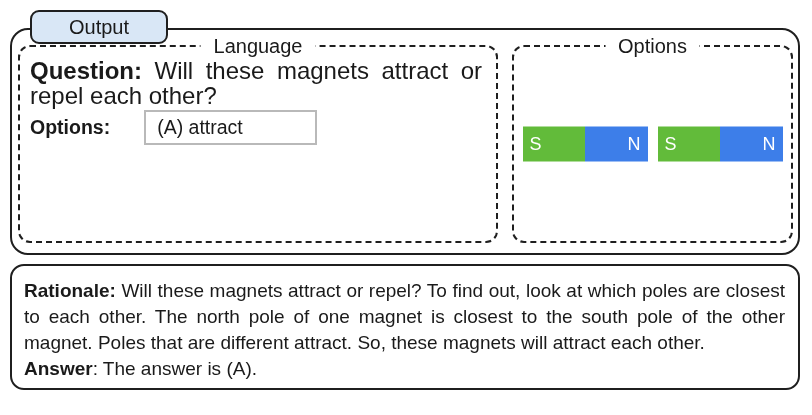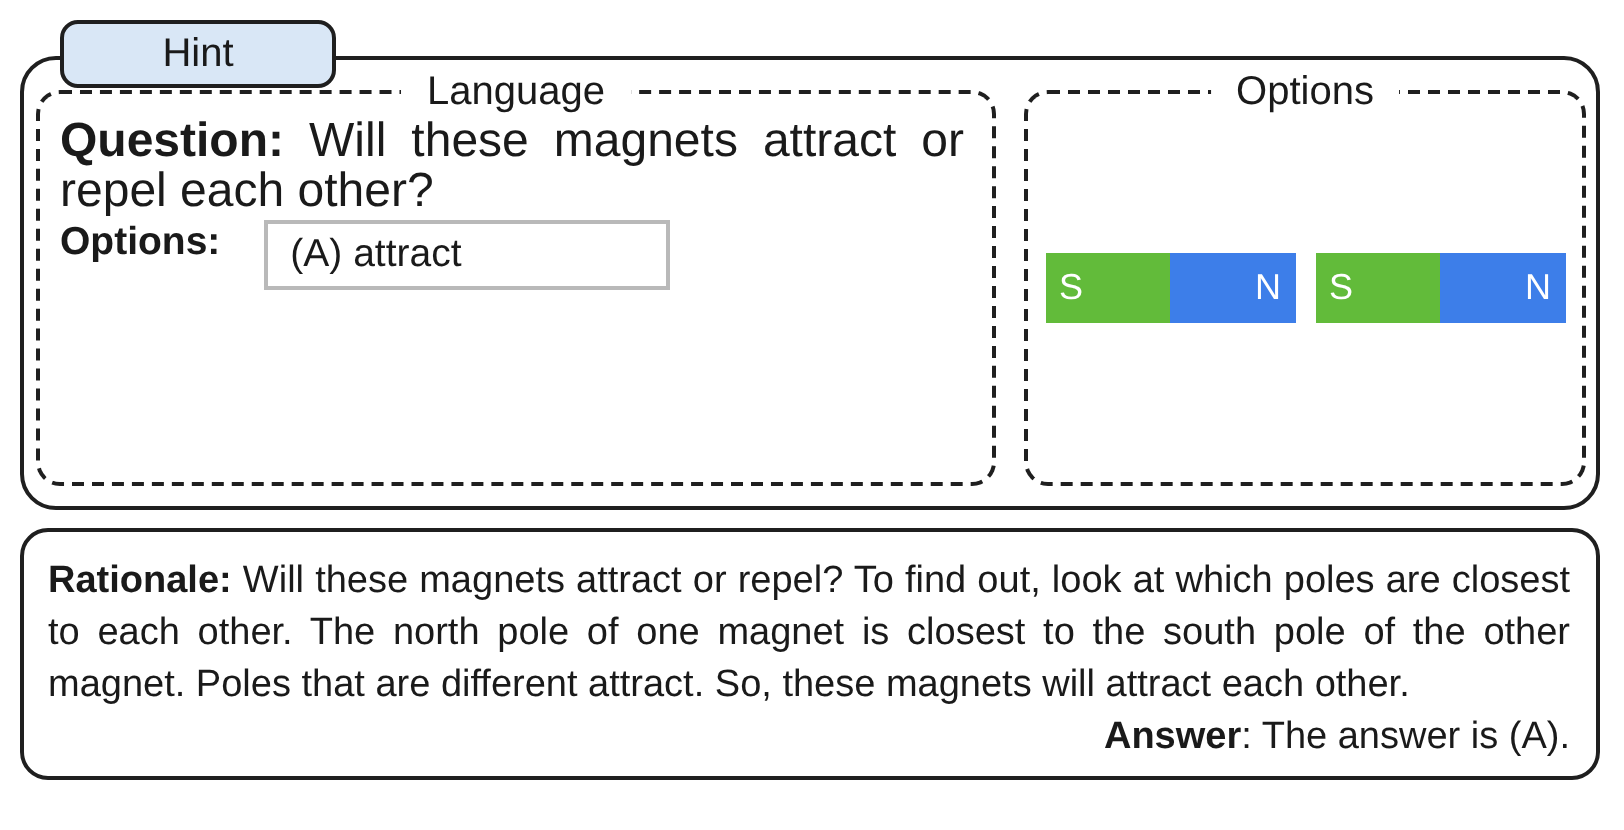--- a/index.html
+++ b/index.html
@@ -60,24 +60,24 @@
     position:absolute;top:-14px;left:50%;
     transform:translateX(-50%);
     background:#fff;padding:0 13px;
     font-size:20px;white-space:nowrap;line-height:26px;
   }
 
   .body-text{font-size:24px;line-height:25px;text-align:justify;margin:0;}
   .question{margin-bottom:2px;}
   .context{margin-bottom:6px;}
 
-  .options-row{display:flex;gap:9px;}
+  .options-row{display:flex;align-items:center;gap:21px;}
   .options-label{font-weight:bold;font-size:19.5px;margin-right:13px;}
   .option-box{
-    width:203px;height:35px;
+    width:173px;height:35px;
     border:2px solid var(--option-border);
     background:#fff;
     display:flex;align-items:center;
     padding-left:11px;
     font-size:19.5px;
   }
 
   .magnets-row{
     position:absolute;top:50%;left:50%;
     transform:translate(-50%,-50%);
@@ -85,30 +85,30 @@
   }
   .magnet{display:flex;width:125px;height:35px;}
   .pole{
     width:62.5px;display:flex;align-items:center;
     color:var(--pole-letter);font-size:18px;
   }
   .pole-s{background:var(--magnet-south-green);padding-left:7px;justify-content:flex-start;}
   .pole-n{background:var(--magnet-north-blue);padding-right:7px;justify-content:flex-end;}
 
   .output-text{font-size:19px;line-height:26px;text-align:justify;margin:0;}
-  .answer-line{text-align:right;}
+  .answer-line{text-align:left;}
 </style>
 </head>
 <body>
 
 <div class="figure">
 
   <div class="section section-input">
     <div class="tab">
-      <span>Hint</span>
+      <span>Output</span>
     </div>
     <div class="panel panel-input">
 
       <div class="dashed-box language-box">
         <span class="panel-label">Language</span>
 
         <p class="body-text question"><b>Question:</b> <span>Will these magnets attract or repel each other?</span></p>
 
 
         <div class="options-row">

